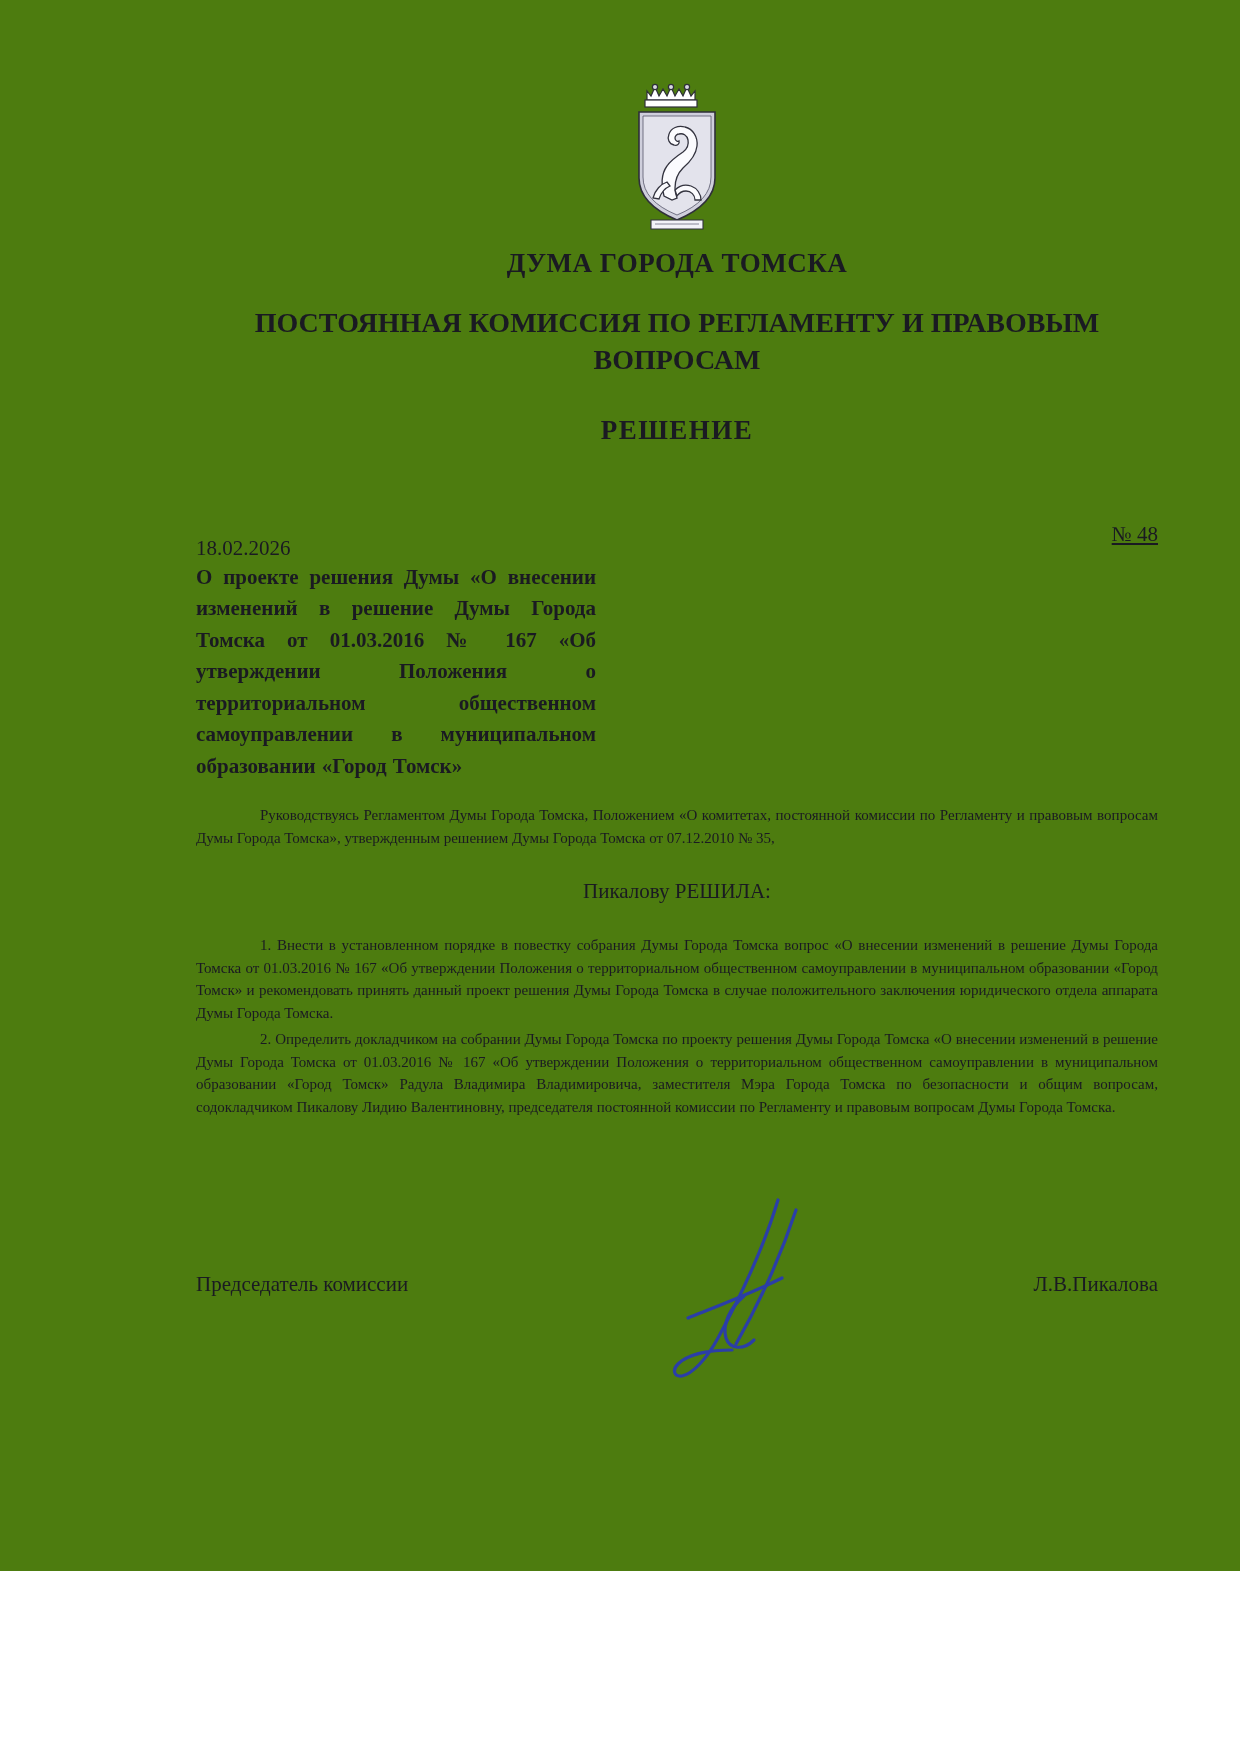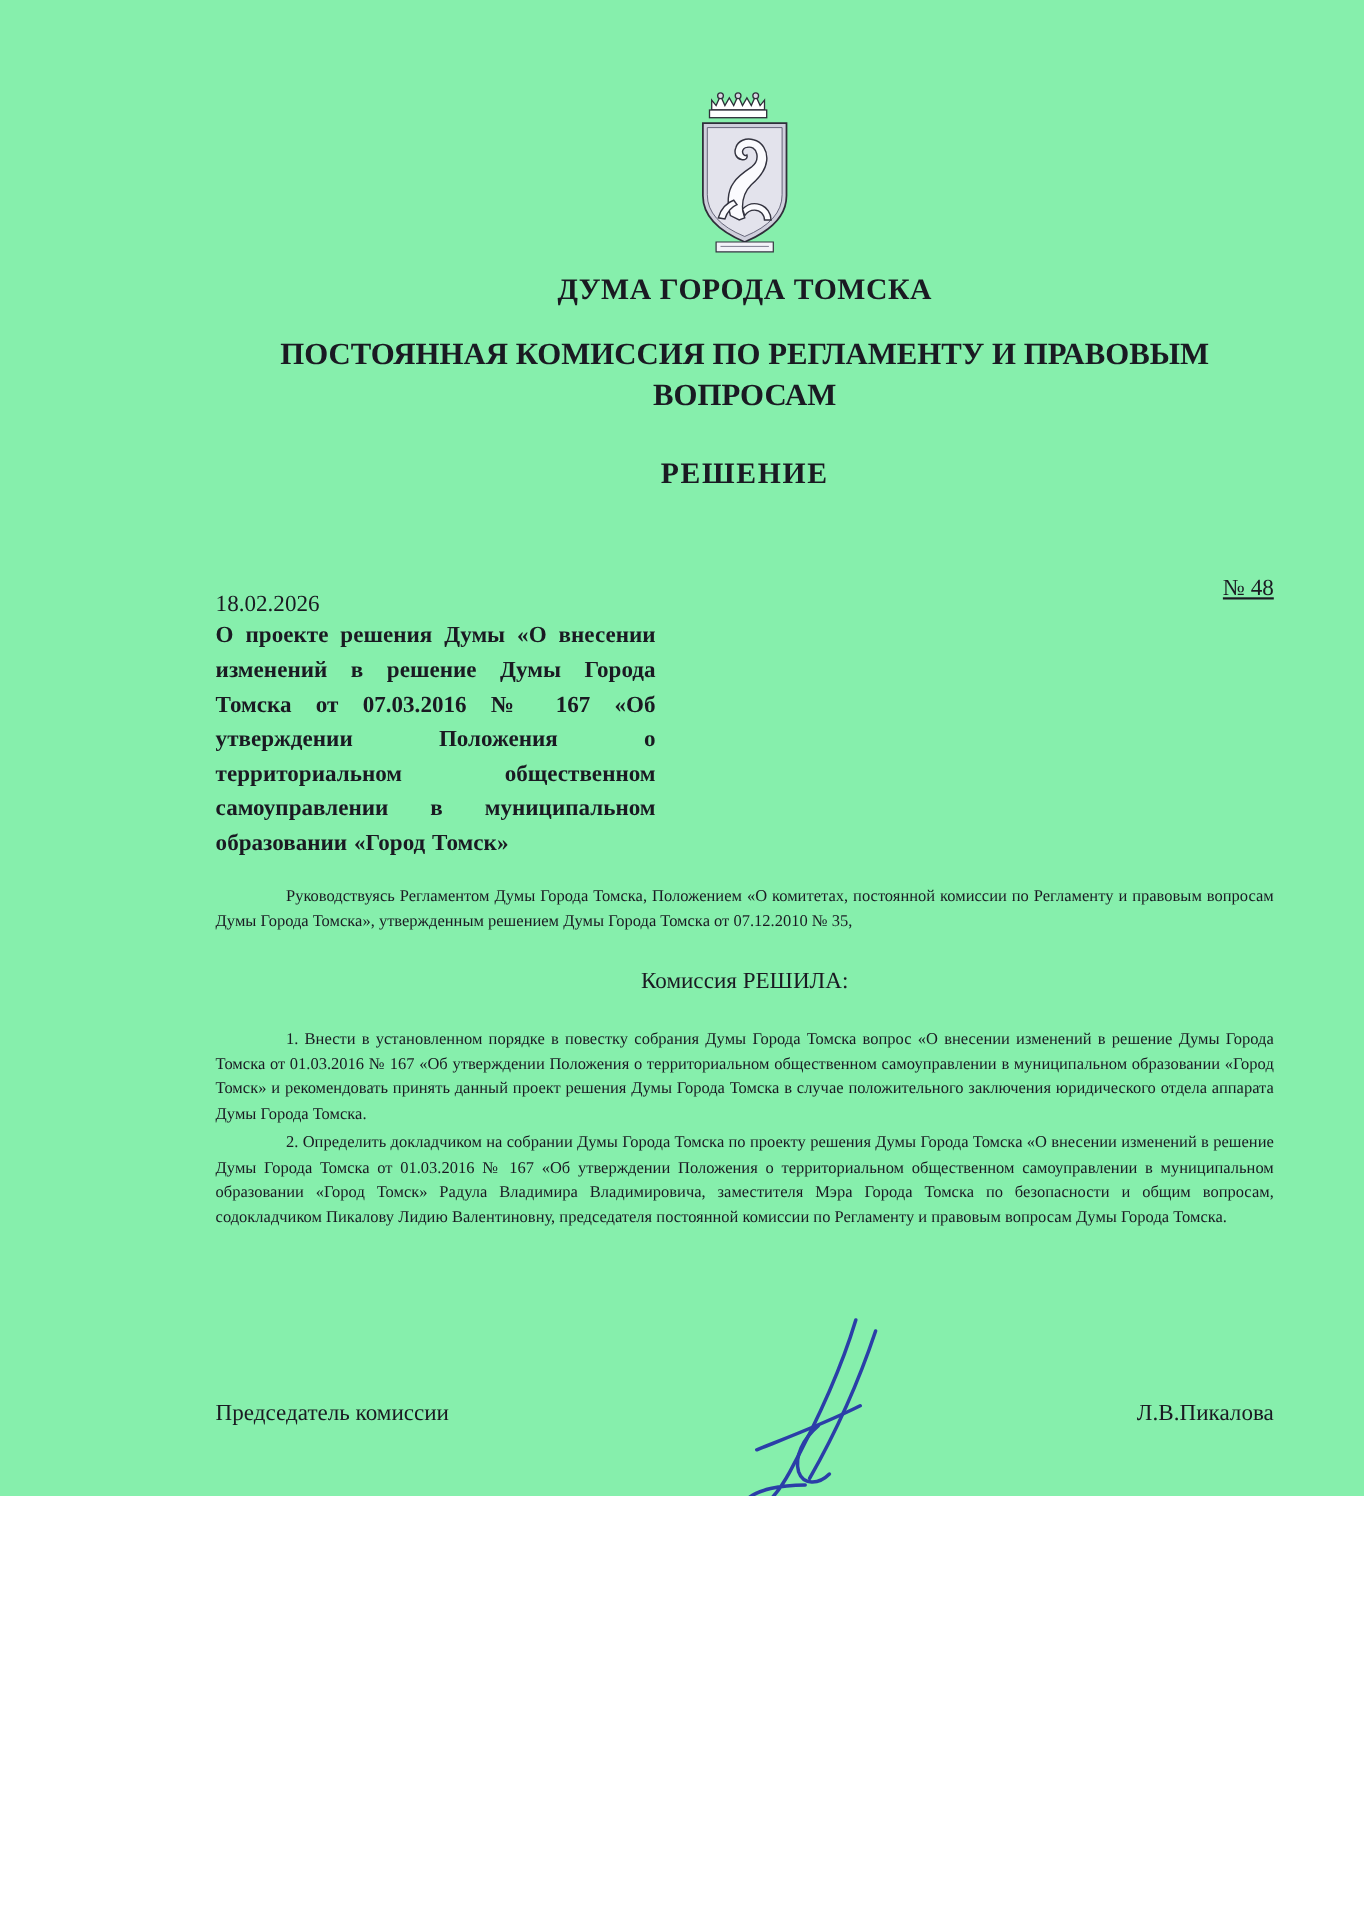--- a/index.html
+++ b/index.html
@@ -3,22 +3,22 @@
 <meta charset="utf-8">
 <style>
   html, body {
     margin: 0;
     padding: 0;
     background: #ffffff;
   }
   .page {
     position: relative;
     width: 1240px;
-    height: 1360px;
-    background: #86efac;
+    height: 1571px;
+    background: #4d7c0f;
     font-family: "Liberation Serif", "DejaVu Serif", serif;
     color: #1a1a22;
     overflow: hidden;
   }
   .content {
     position: absolute;
     left: 196px;
     top: 0;
     width: 962px;
   }
@@ -169,25 +169,25 @@
 
     <div class="org-title">ДУМА ГОРОДА ТОМСКА</div>
     <div class="commission-title">ПОСТОЯННАЯ КОМИССИЯ ПО РЕГЛАМЕНТУ И ПРАВОВЫМ ВОПРОСАМ</div>
     <div class="doc-type">РЕШЕНИЕ</div>
 
     <div class="meta-row">
       <div class="meta-date">18.02.2026</div>
       <div class="meta-number">№ 48</div>
     </div>
 
-    <div class="subject">О проекте решения Думы «О внесении изменений в решение Думы Города Томска от 07.03.2016 № 167 «Об утверждении Положения о территориальном общественном самоуправлении в муниципальном образовании «Город Томск»</div>
+    <div class="subject">О проекте решения Думы «О внесении изменений в решение Думы Города Томска от 01.03.2016 № 167 «Об утверждении Положения о территориальном общественном самоуправлении в муниципальном образовании «Город Томск»</div>
 
     <div class="para">Руководствуясь Регламентом Думы Города Томска, Положением «О комитетах, постоянной комиссии по Регламенту и правовым вопросам Думы Города Томска», утвержденным решением Думы Города Томска от 07.12.2010 № 35,</div>
 
-    <div class="decision-line">Комиссия РЕШИЛА:</div>
+    <div class="decision-line">Пикалову РЕШИЛА:</div>
 
     <div class="items">
       <div class="para">1. Внести в установленном порядке в повестку собрания Думы Города Томска вопрос «О внесении изменений в решение Думы Города Томска от 01.03.2016 № 167 «Об утверждении Положения о территориальном общественном самоуправлении в муниципальном образовании «Город Томск» и рекомендовать принять данный проект решения Думы Города Томска в случае положительного заключения юридического отдела аппарата Думы Города Томска.</div>
       <div class="para">2. Определить докладчиком на собрании Думы Города Томска по проекту решения Думы Города Томска «О внесении изменений в решение Думы Города Томска от 01.03.2016 № 167 «Об утверждении Положения о территориальном общественном самоуправлении в муниципальном образовании «Город Томск» Радула Владимира Владимировича, заместителя Мэра Города Томска по безопасности и общим вопросам, содокладчиком Пикалову Лидию Валентиновну, председателя постоянной комиссии по Регламенту и правовым вопросам Думы Города Томска.</div>
     </div>
 
     <div class="sign-row">
       <div class="sign-title">Председатель комиссии</div>
       <svg class="signature" viewBox="0 0 260 220">
         <g fill="none" stroke="#2b3ea8" stroke-width="3.2" stroke-linecap="round">

